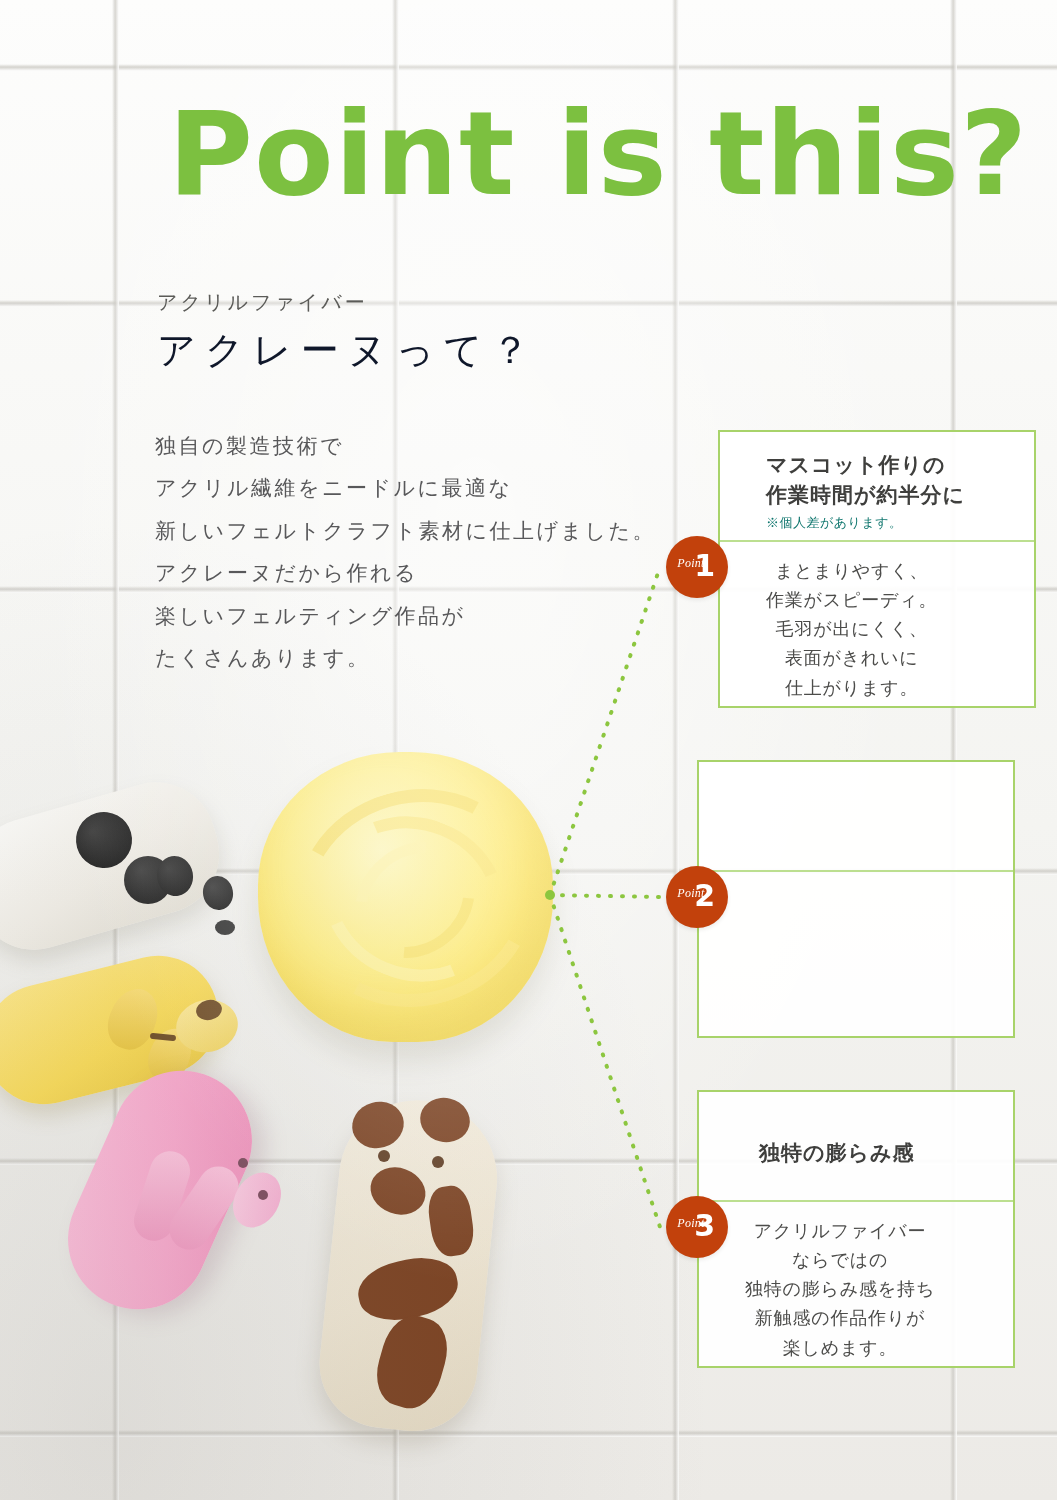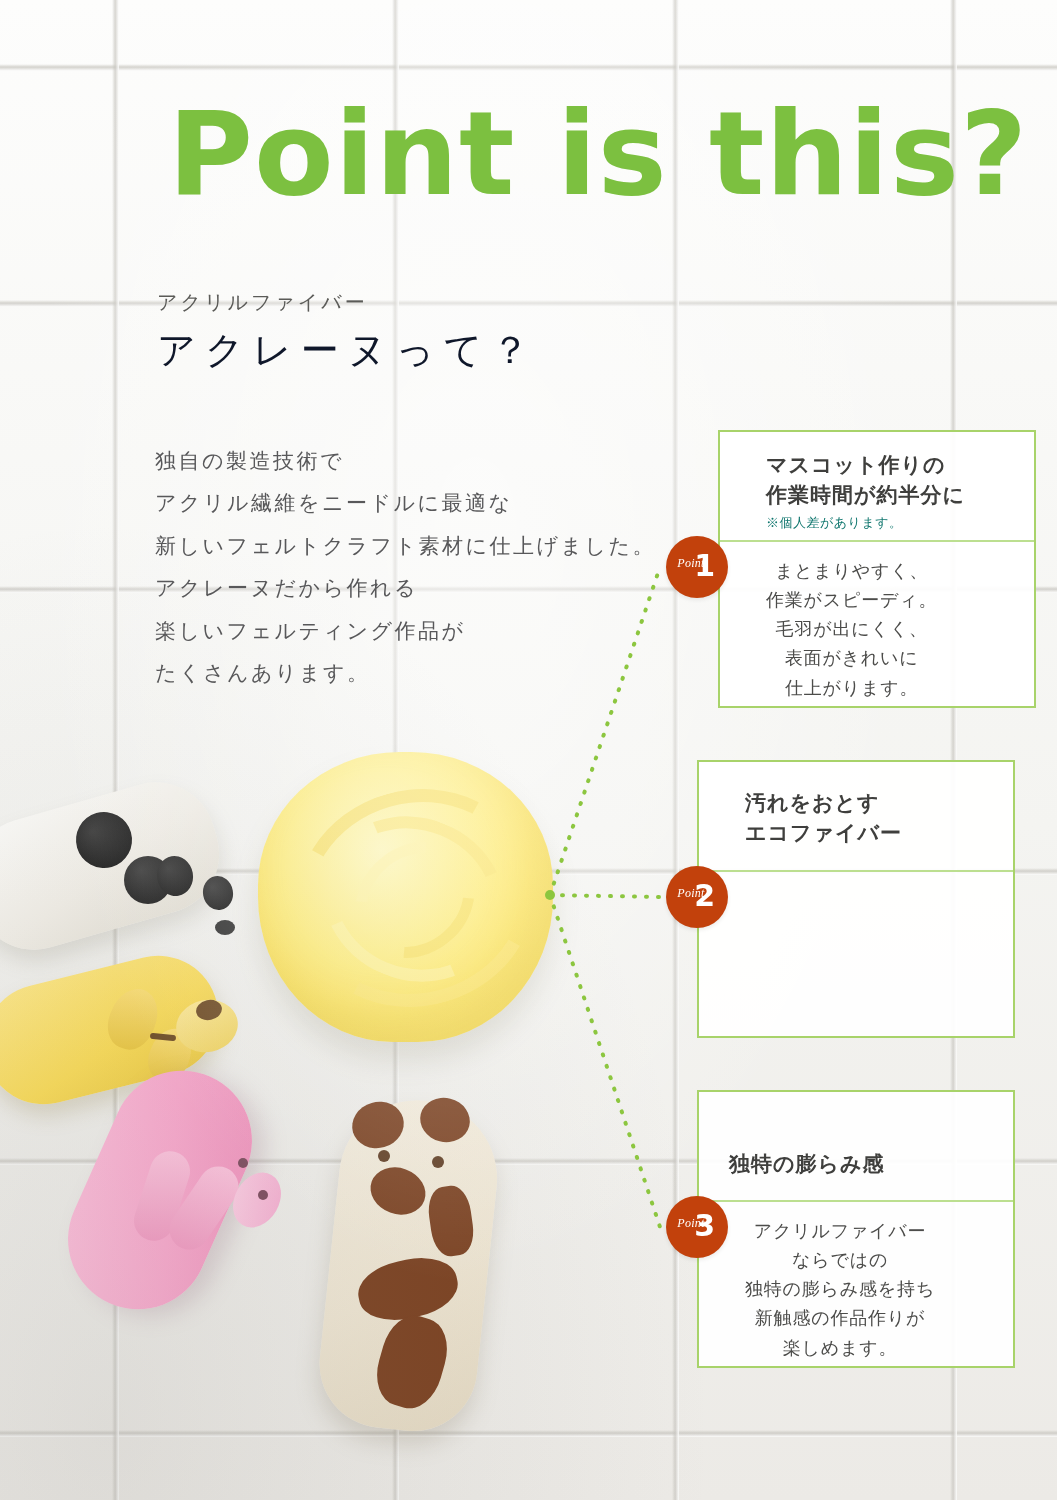--- a/index.html
+++ b/index.html
@@ -80,21 +80,21 @@
     top: 325px;
     font-size: 38px;
     letter-spacing: 9px;
     color: #0f172a;
     font-weight: normal;
   }
 
   .lead {
     position: absolute;
     left: 155px;
-    top: 440px;
+    top: 425px;
     font-size: 21px;
     line-height: 2.02;
     letter-spacing: 2.5px;
     color: #58585a;
     white-space: pre;
   }
 
   
   .photo-layer { position: absolute; inset: 0; pointer-events: none; }
 
@@ -304,21 +304,21 @@
   #card1 .card-note { position: absolute; left: 46px; top: 82px; margin-top: 0; }
   #card1 .card-body { position: absolute; left: 46px; top: 125px; }
 
   #card2 { left: 697px; top: 760px; width: 318px; height: 278px; }
   #card2 .divider { top: 108px; }
   #card2 .card-title { position: absolute; left: 46px; top: 26px; }
   #card2 .card-body { position: absolute; left: 46px; top: 125px; }
 
   #card3 { left: 697px; top: 1090px; width: 318px; height: 278px; }
   #card3 .divider { top: 108px; }
-  #card3 .card-title { position: absolute; left: 30px; top: 46px; margin-top: 11px; }
+  #card3 .card-title { position: absolute; left: 60px; top: 46px; }
   #card3 .card-body { position: absolute; left: 46px; top: 125px; }
 
   .badge {
     position: absolute;
     width: 62px;
     height: 62px;
     border-radius: 50%;
     background: #c2410c;
     color: #fff;
     text-align: center;
@@ -445,22 +445,20 @@
 表面がきれいに
 仕上がります。</div>
   </div>
   <div class="badge" id="badge1">
     <span class="p-word">Point</span>
     <span class="p-num">1</span>
   </div>
 
   <div class="card" id="card2">
     <div class="divider"></div>
-    <div class="card-title">汚れをおとす
-エコファイバー</div>
   </div>
   <div class="badge" id="badge2">
     <span class="p-word">Point</span>
     <span class="p-num">2</span>
   </div>
 
   <div class="card" id="card3">
     <div class="divider"></div>
     <div class="card-title">独特の膨らみ感</div>
     <div class="card-body">アクリルファイバー

